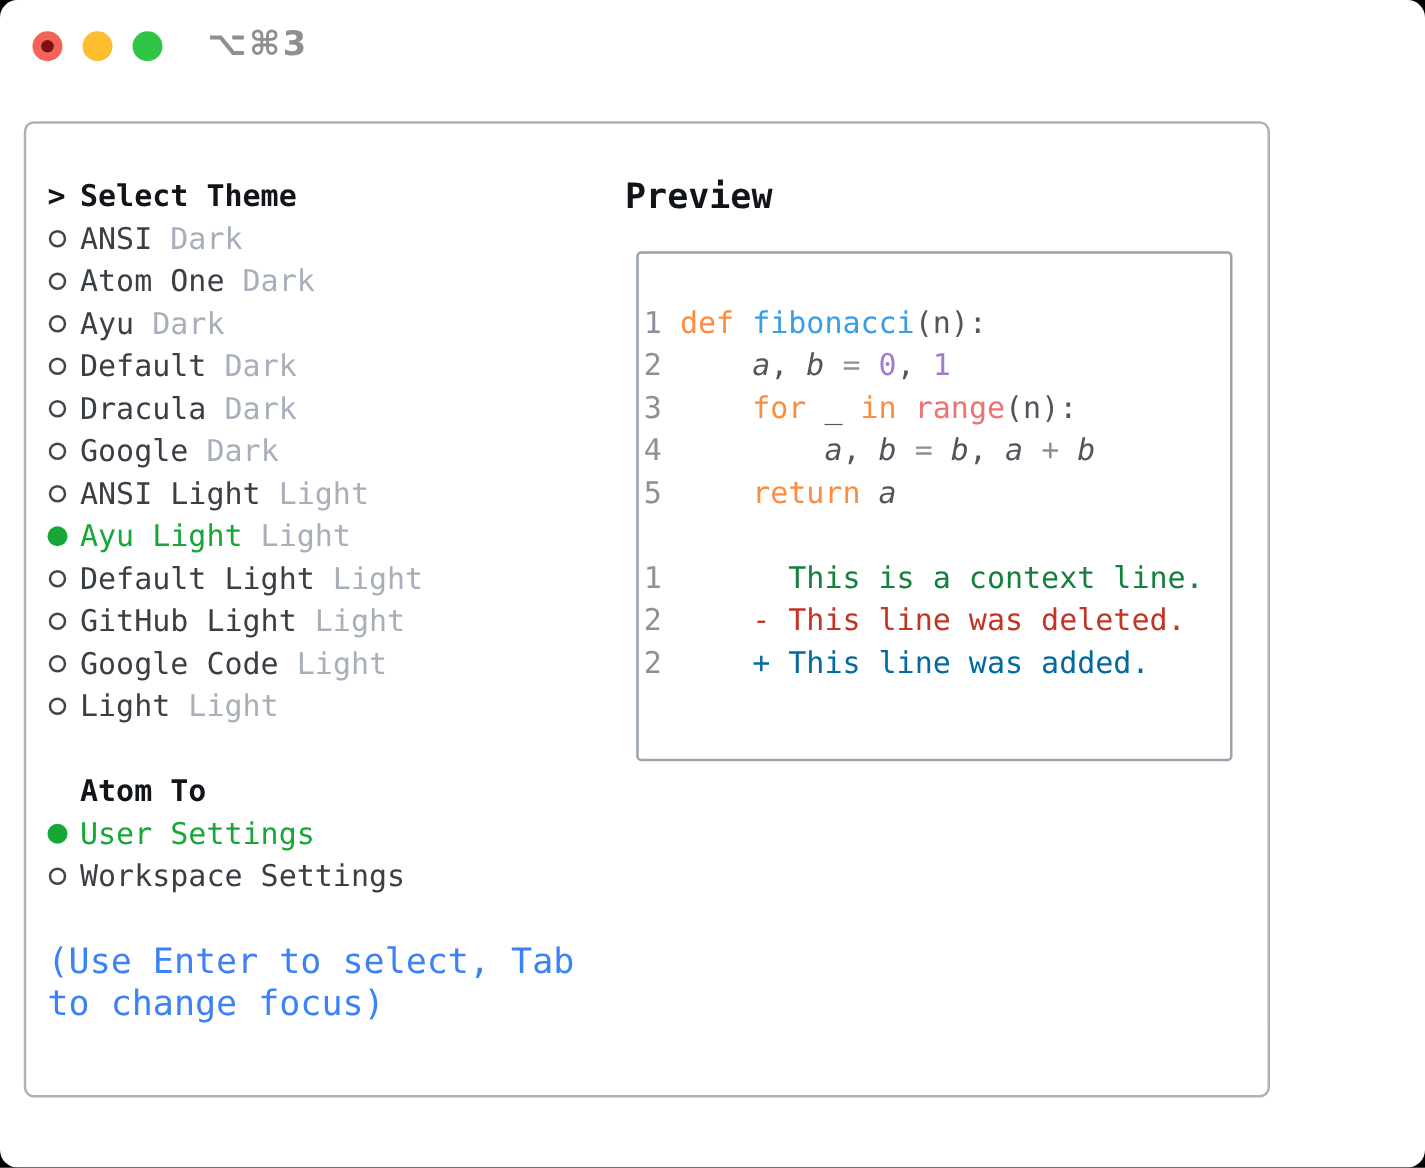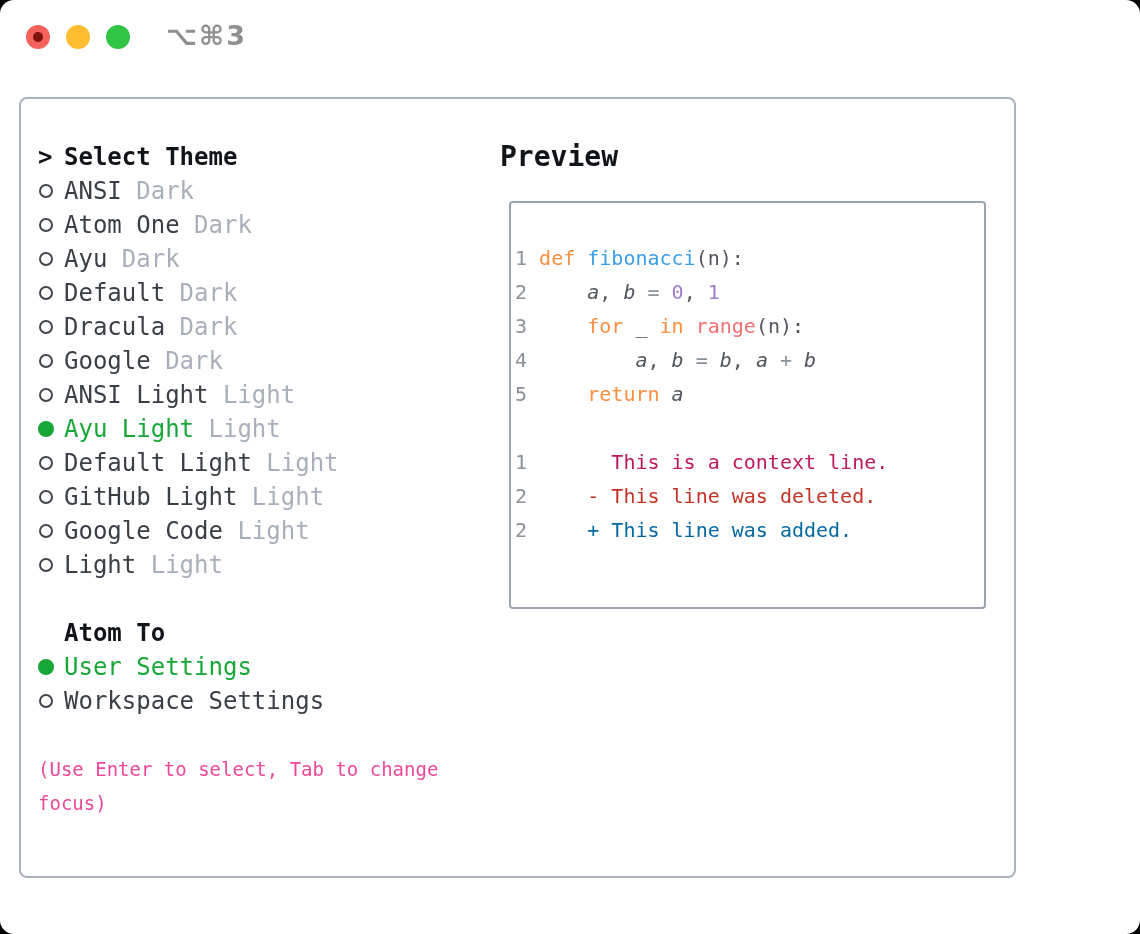--- a/index.html
+++ b/index.html
@@ -32,39 +32,39 @@
   .caret { font-weight:bold; color:#111418; }
   .heading-text { font-weight:bold; color:#111418; }
   .dot-outline { position:absolute; left:1px; top:10px; width:14px; height:14px;
                  border:2px solid #41464d; border-radius:50%; }
   .dot-filled  { position:absolute; left:0px; top:9px; width:16px; height:16px;
                  background:#17a737; border-radius:50%; }
   .item-name { color:#3a3f46; }
   .selected-text { color:#17a737; }
   .variant { color:#a8afbb; }
   .spacer { height:34px; }
-  .hint { font-size:19px; line-height:34px; color:#ec4899; white-space:normal; width:430px; }
+  .hint { font-size:28px; line-height:34px; color:#3b82f6; white-space:normal; width:430px; }
 
   
   .preview-title { position:absolute; left:479px; top:41px; height:34px;
                    font-size:28px; line-height:34px; font-weight:bold; color:#111418; }
   .preview-box { position:absolute; left:488px; top:102px; width:477px; height:408px;
                  border:2px solid #9aa3ae; border-radius:4px; background:#ffffff; overflow:hidden; }
   .code { margin:0; padding:38px 0 0 4px; font-family:"DejaVu Sans Mono", monospace;
-          font-size:20px; line-height:34px; white-space:pre; }
+          font-size:24px; line-height:34px; white-space:pre; }
   .code-line { height:34px; }
   .num     { color:#8a9199; }
   .kw      { color:#fa8d3e; }
   .fn      { color:#399ee6; }
   .special { color:#f07171; }
   .numlit  { color:#a37acc; }
   .fg      { color:#51565d; }
   .var     { color:#51565d; font-style:italic; }
   .op      { color:#8a9199; }
-  .ctx     { color:#be185d;text-align:center; }
+  .ctx     { color:#15803d;text-align:center; }
   .del     { color:#c43425; }
   .add     { color:#0369a1;margin-top:12px; }
 </style>
 </head>
 <body>
 
 <div class="window">
 
   <span class="tl tl-red">
     <span class="unsaved"></span>

